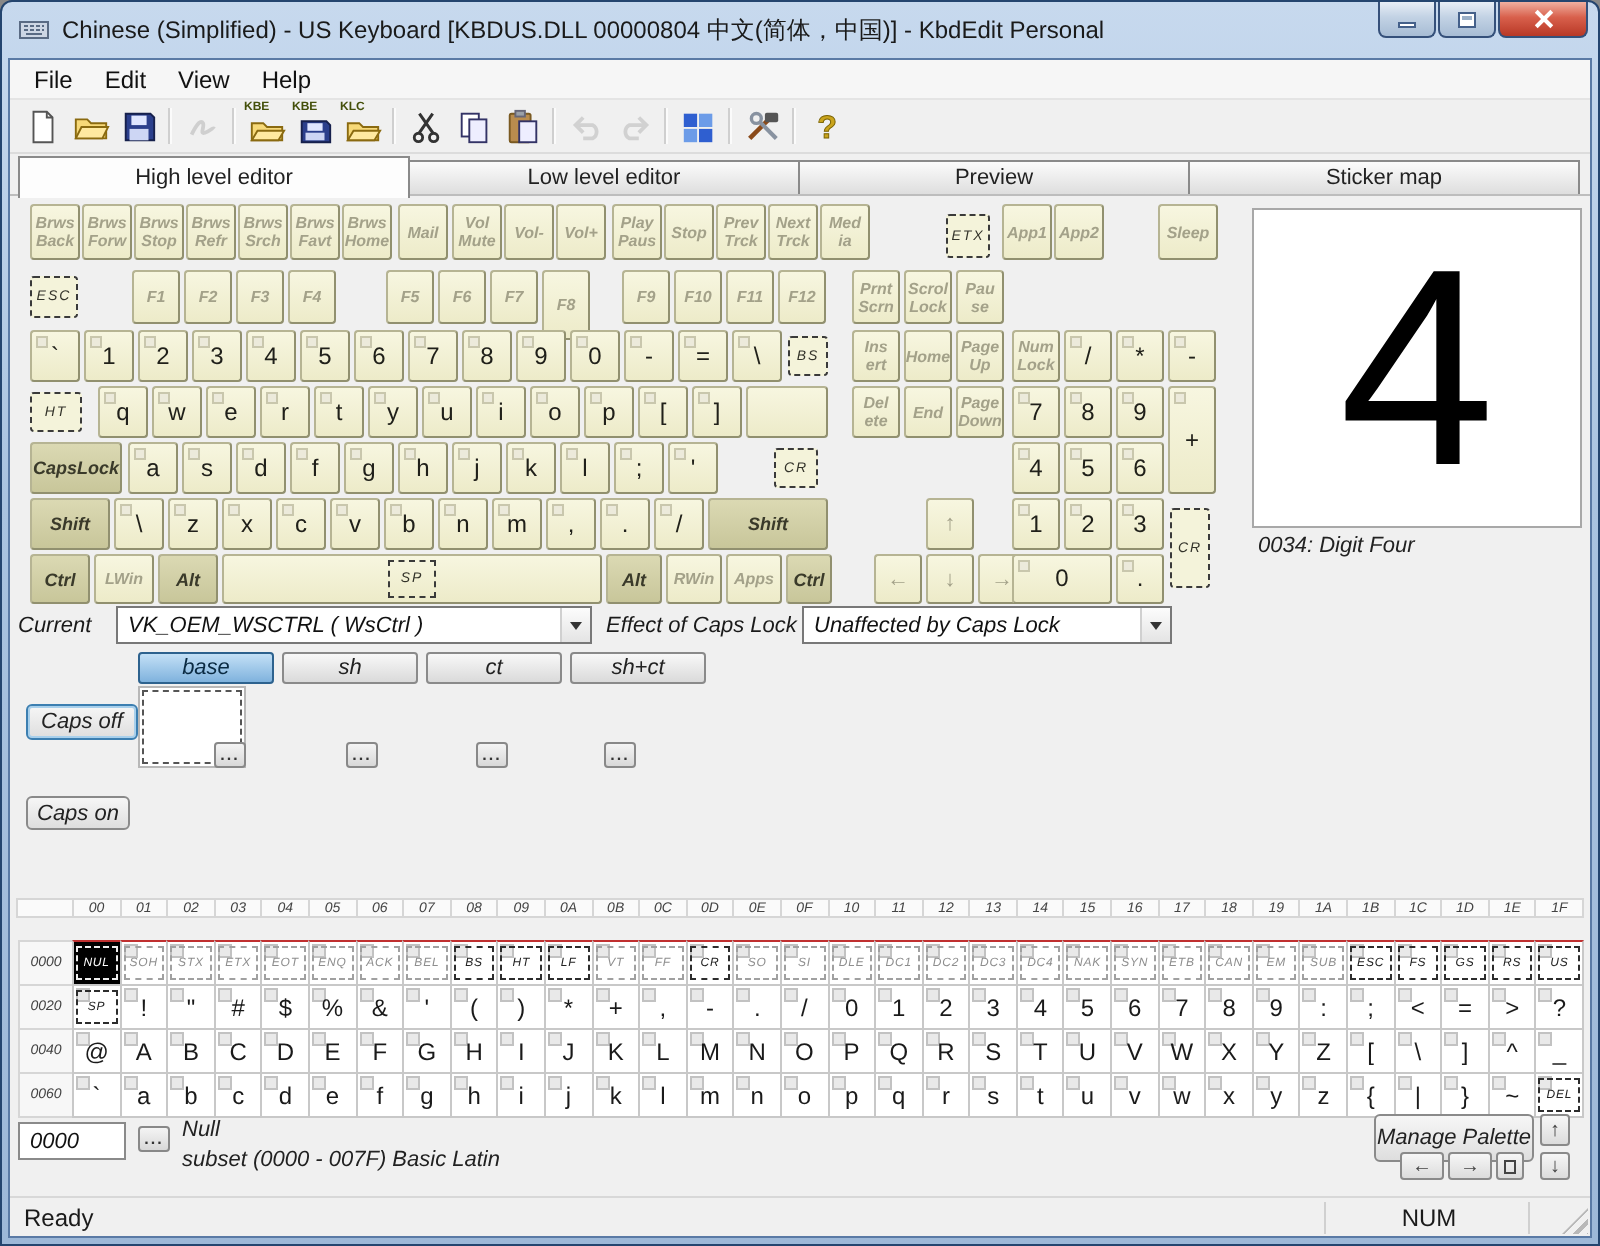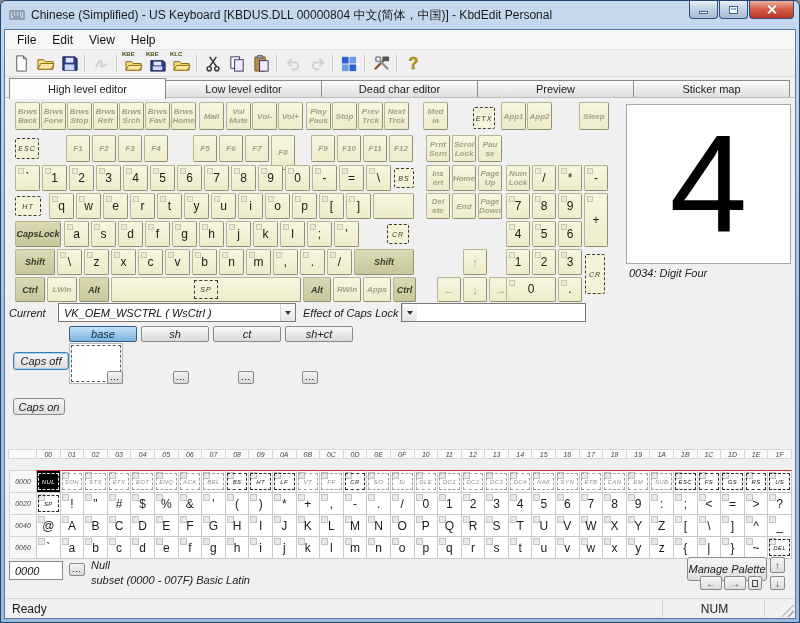--- a/index.html
+++ b/index.html
@@ -246,21 +246,20 @@
       <span class="tbi">
         <svg viewBox="0 0 20 20">
           <text x="10" y="16" font-size="17" font-weight="bold" text-anchor="middle" fill="#caa41c" stroke="#7a6200" stroke-width="0.5">?</text>
         </svg>
       </span>
     </div>
 
   <div class="tabrow">
     <div class="tab active">High level editor</div>
     <div class="tab">Low level editor</div>
-    <div class="tab">Dead char editor</div>
     <div class="tab">Preview</div>
     <div class="tab">Sticker map</div>
   </div>
   <div class="mainline"></div>
 
   <div>
       <div class="key g two" style="left: 14px; top: 101px; width: 25px; height: 28px;">
         <span>Brws</span>
         <span>Back</span>
       </div>
@@ -301,21 +300,21 @@
       </div>
       <div class="key g" style="left: 331px; top: 101px; width: 25px; height: 28px;">Stop</div>
       <div class="key g two" style="left: 357px; top: 101px; width: 25px; height: 28px;">
         <span>Prev</span>
         <span>Trck</span>
       </div>
       <div class="key g two" style="left: 383px; top: 101px; width: 25px; height: 28px;">
         <span>Next</span>
         <span>Trck</span>
       </div>
-      <div class="key g two" style="left: 422px; top: 101px; width: 25px; height: 28px; justify-content: center;">
+      <div class="key g two" style="left: 409px; top: 101px; width: 25px; height: 28px; justify-content: center;">
         <span>Med</span>
         <span>ia</span>
       </div>
       <div class="key d" style="left: 472px; top: 106px; width: 22px; height: 22px;">ETX</div>
       <div class="key g" style="left: 500px; top: 101px; width: 25px; height: 28px;">App1</div>
       <div class="key g" style="left: 526px; top: 101px; width: 25px; height: 28px;">App2</div>
       <div class="key g" style="left: 578px; top: 101px; width: 30px; height: 28px;">Sleep</div>
       <div class="key d" style="left: 14px; top: 137px; width: 24px; height: 21px;">ESC</div>
       <div class="key g" style="left: 65px; top: 134px; width: 24px; height: 27px;">F1</div>
       <div class="key g" style="left: 91px; top: 134px; width: 24px; height: 27px;">F2</div>
@@ -457,20 +456,21 @@
 
   <span class="lbl" style="left:8px;top:306px">Current</span>
   <div class="combo" style="left:57px;top:302px;width:238px">
     <span class="val">VK_OEM_WSCTRL ( WsCtrl )</span>
     <span class="arr">
         <span class="tri"></span>
       </span>
   </div>
   <span class="lbl" style="left:302px;top:306px">Effect of Caps Lock</span>
   <div class="combo" style="left:400px;top:302px;width:185px">
+    <span class="val">Unaffected by Caps Lock</span>
     <span class="arr">
         <span class="tri"></span>
       </span>
   </div>
 
   <div class="modtab active" style="left:68px;top:325px">base</div>
   <div class="modtab" style="left:140px;top:325px">sh</div>
   <div class="modtab" style="left:212px;top:325px">ct</div>
   <div class="modtab" style="left:284px;top:325px">sh+ct</div>
 

